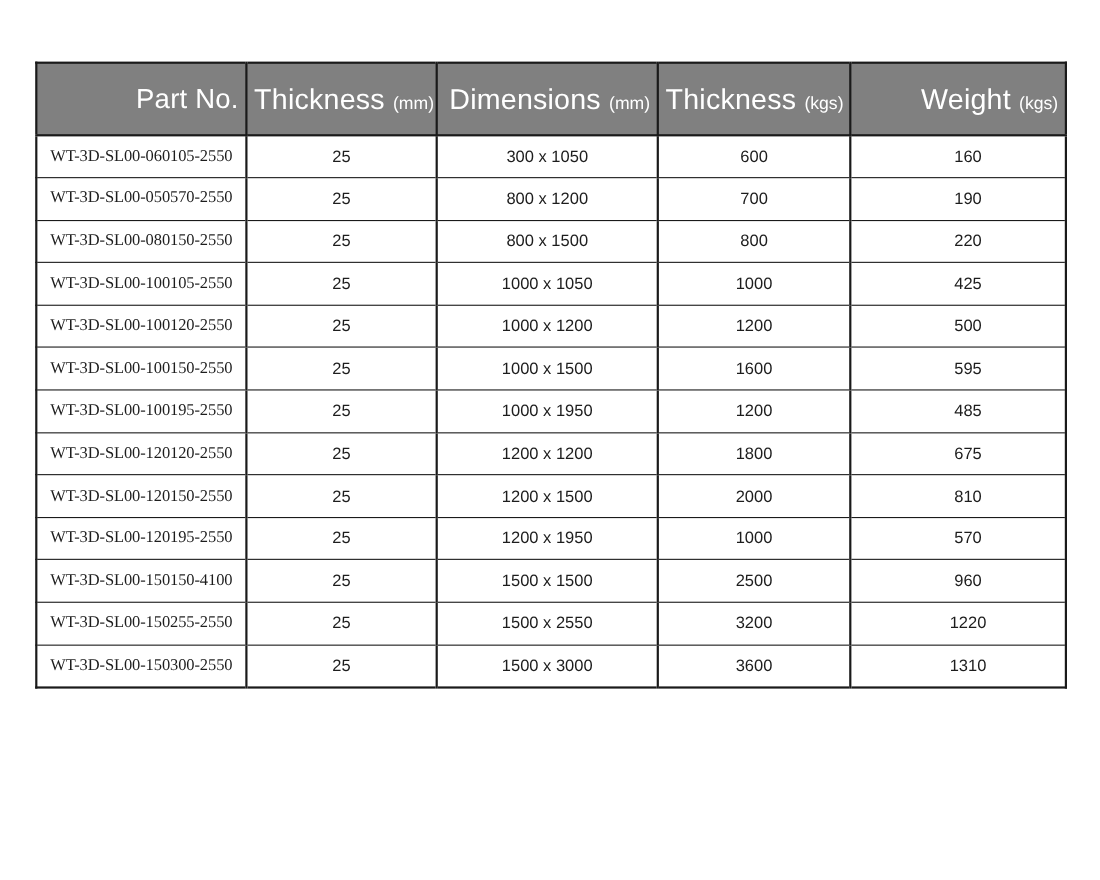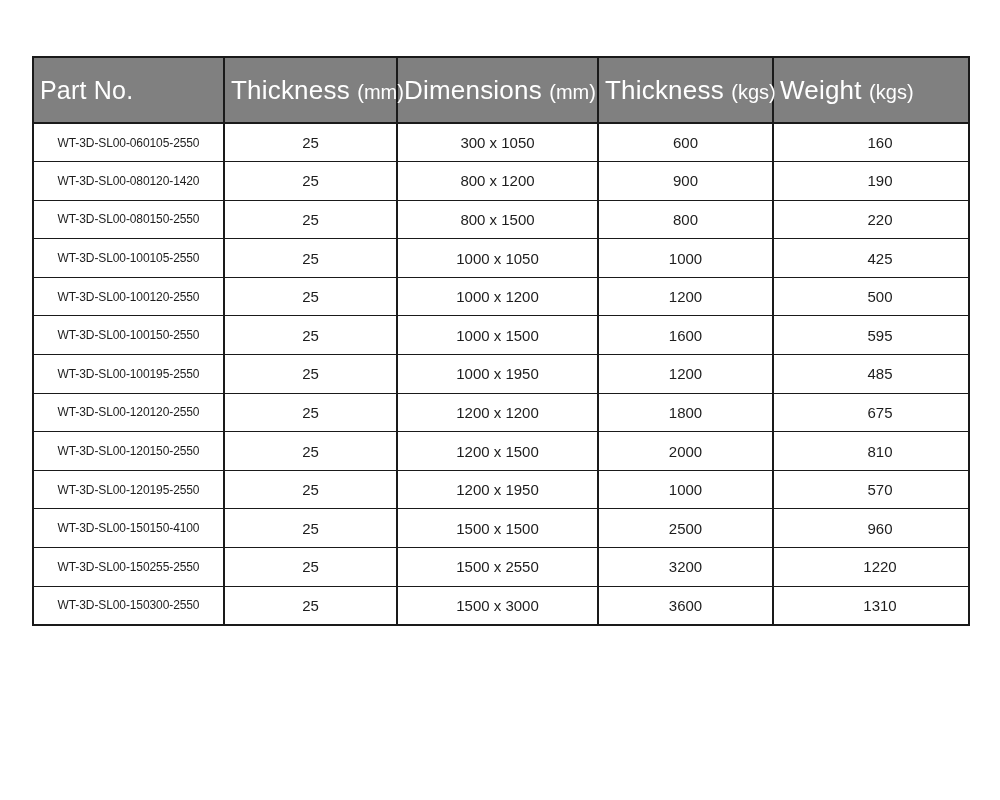--- a/index.html
+++ b/index.html
@@ -38,51 +38,52 @@
   table.spec-table col.c-weight   { width: 196px; }
 
   thead th {
     background: #808080;
     color: #ffffff;
     height: 66px;
     padding: 0 6px;
     font-weight: 400;
     font-size: 26px;
     letter-spacing: 0.2px;
-    text-align: left;
+    text-align: right;
     vertical-align: middle;
     border-right: 2px solid #1a1a1a;
     border-bottom: 2px solid #1a1a1a;
     white-space: nowrap;
     box-sizing: border-box;
   }
   thead th:last-child { border-right: none; }
   thead th .unit {
-    font-size: 20px;
+    font-size: 16px;
     letter-spacing: 0;
   }
   thead th.h-part { font-size: 25px; }
 
   tbody td {
     height: 38.6px;
     border-right: 2px solid #1a1a1a;
     border-bottom: 1.6px solid #1a1a1a;
     text-align: center;
     vertical-align: middle;
     color: #1d1d1d;
     box-sizing: border-box;
     padding: 0 4px;
     white-space: nowrap;
   }
   tbody td:last-child { border-right: none; padding-left: 22px; }
   tbody tr:last-child td { border-bottom: none; }
 
   tbody td.part {
-    font-size: 12px;
+    font-size: 15px;
     letter-spacing: -0.1px;
+    font-family: Liberation Serif, serif;
   }
   tbody td.num {
     font-size: 15px;
   }
 </style>
 </head>
 <body>
 
 <div class="page">
   <div class="table-wrap">
@@ -119,24 +120,24 @@
       </thead>
       <tbody id="table-body">
           <tr>
             <td class="part">WT-3D-SL00-060105-2550</td>
             <td class="num">25</td>
             <td class="num">300 x 1050</td>
             <td class="num">600</td>
             <td class="num">160</td>
           </tr>
           <tr>
-            <td class="part">WT-3D-SL00-080120-1420</td>
+            <td class="part">WT-3D-SL00-050570-2550</td>
             <td class="num">25</td>
             <td class="num">800 x 1200</td>
-            <td class="num">900</td>
+            <td class="num">700</td>
             <td class="num">190</td>
           </tr>
           <tr>
             <td class="part">WT-3D-SL00-080150-2550</td>
             <td class="num">25</td>
             <td class="num">800 x 1500</td>
             <td class="num">800</td>
             <td class="num">220</td>
           </tr>
           <tr>

